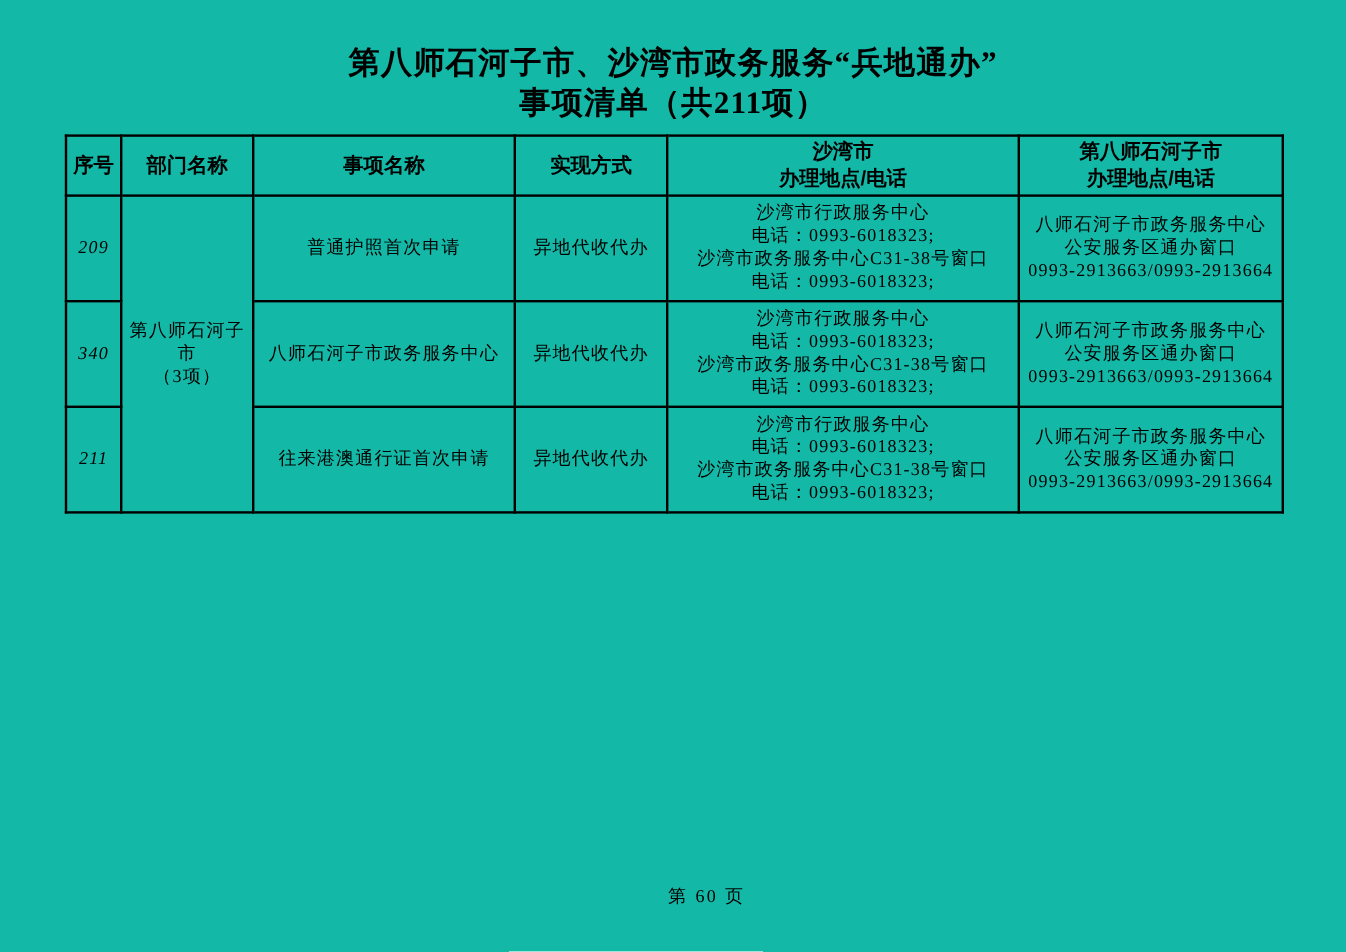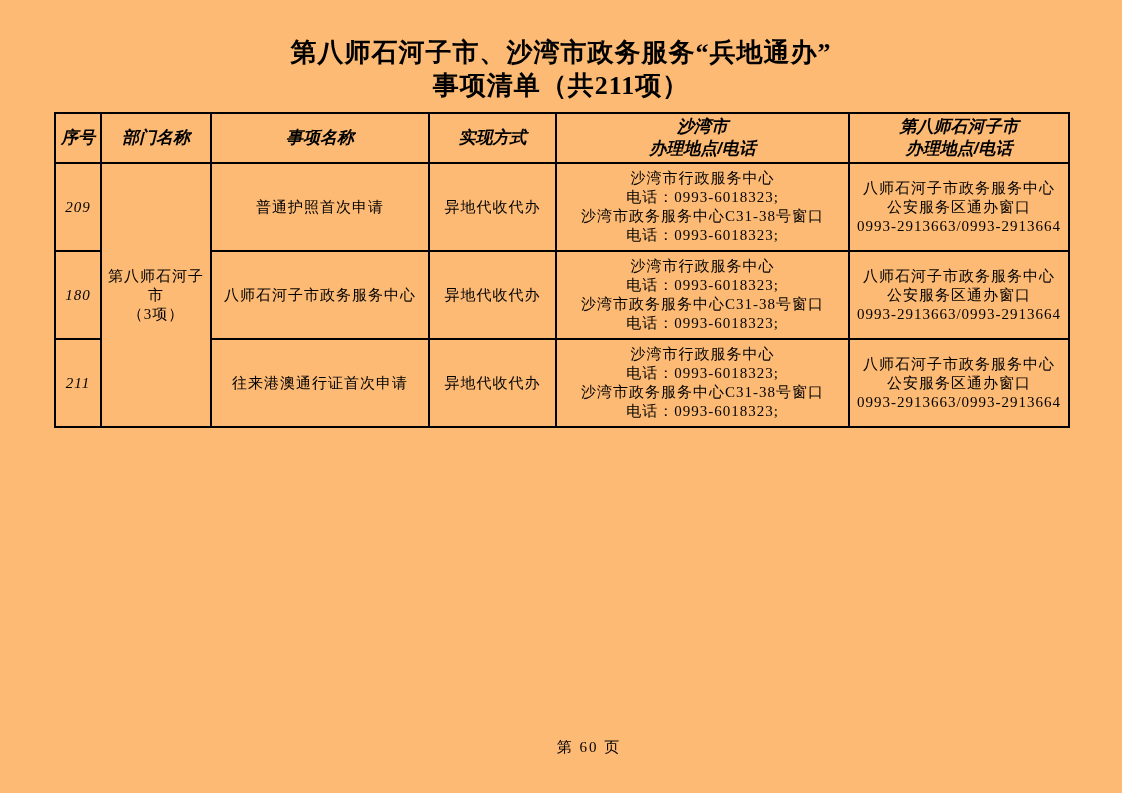--- a/index.html
+++ b/index.html
@@ -4,21 +4,21 @@
 <style>
   html, body {
     margin: 0;
     padding: 0;
     background: #ffffff;
   }
   .page {
     position: relative;
     width: 1122px;
     height: 793px;
-    background: #fdba74;
+    background: #14b8a6;
     overflow: hidden;
     font-family: "Liberation Serif", "DejaVu Serif", serif;
     color: #000000;
   }
   .title {
     position: absolute;
     top: 36px;
     left: 0;
     width: 100%;
     text-align: center;
@@ -36,21 +36,21 @@
     border-collapse: collapse;
     table-layout: fixed;
   }
   table.items th, table.items td {
     border: 2px solid #000000;
     text-align: center;
     vertical-align: middle;
     padding: 2px 3px;
     overflow: hidden;
   }
-  table.items thead tr { height: 48px; font-style: italic; }
+  table.items thead tr { height: 48px; }
   table.items tbody tr { height: 88px; }
   table.items th {
     font-family: "Liberation Sans", "DejaVu Sans", sans-serif;
     font-weight: bold;
     font-size: 17px;
     line-height: 22px;
     white-space: pre-line;
   }
   table.items td {
     font-size: 15px;
@@ -116,21 +116,21 @@
         <td>异地代收代办</td>
         <td class="ml loc">沙湾市行政服务中心
 电话：0993-6018323;
 沙湾市政务服务中心C31-38号窗口
 电话：0993-6018323;</td>
         <td class="ml loc">八师石河子市政务服务中心
 公安服务区通办窗口
 0993-2913663/0993-2913664</td>
       </tr>
       <tr>
-        <td class="seq">180</td>
+        <td class="seq">340</td>
         <td>八师石河子市政务服务中心</td>
         <td>异地代收代办</td>
         <td class="ml loc">沙湾市行政服务中心
 电话：0993-6018323;
 沙湾市政务服务中心C31-38号窗口
 电话：0993-6018323;</td>
         <td class="ml loc">八师石河子市政务服务中心
 公安服务区通办窗口
 0993-2913663/0993-2913664</td>
       </tr>

